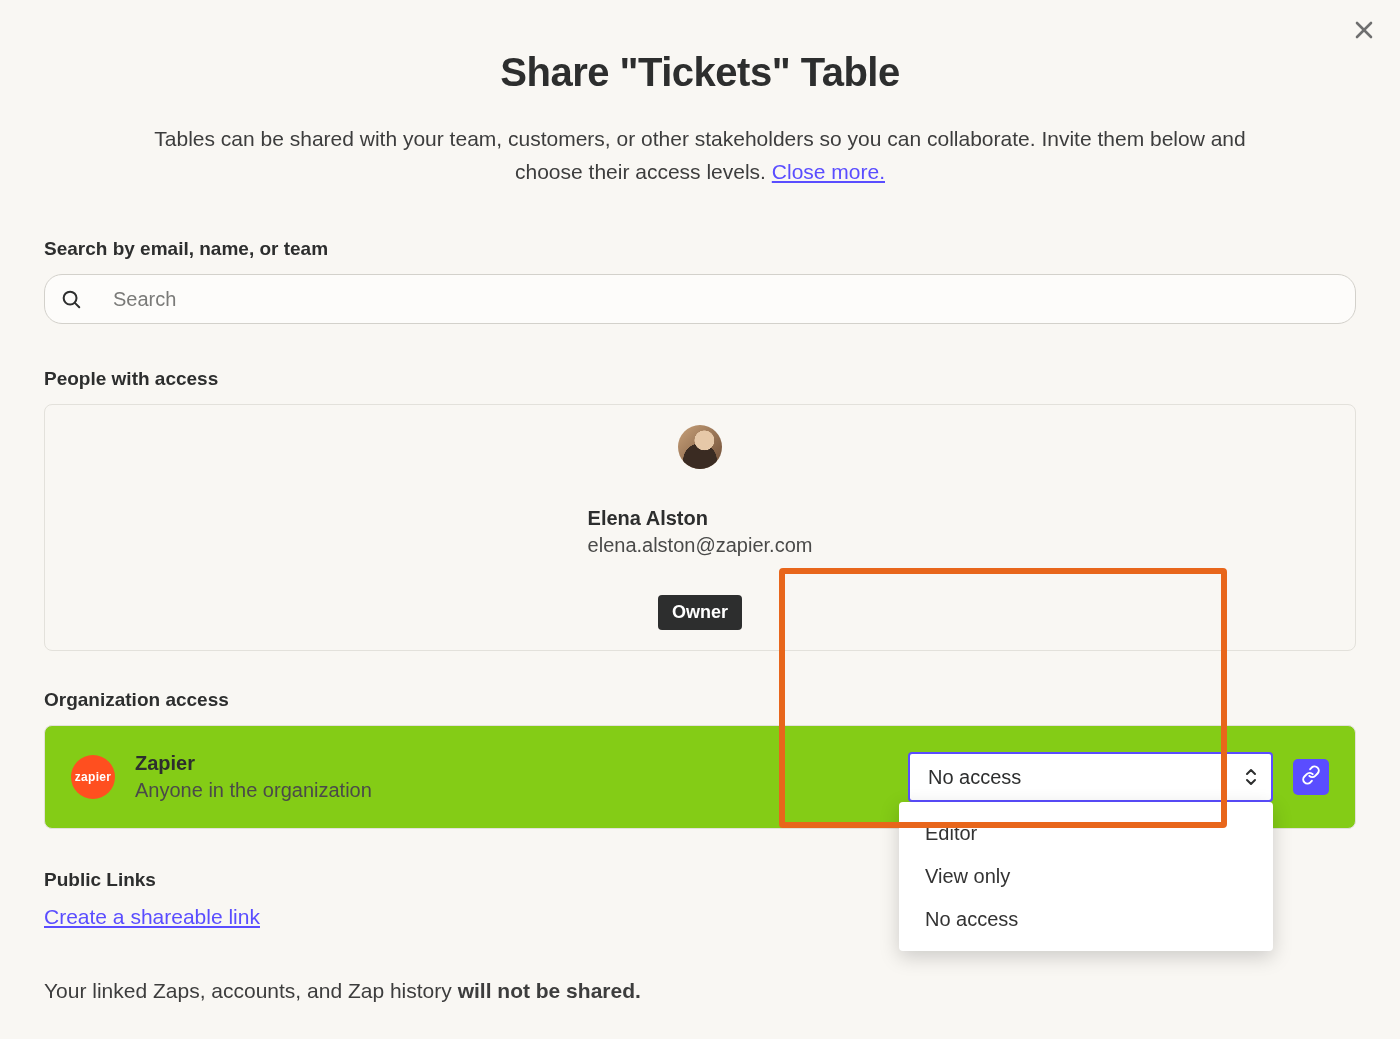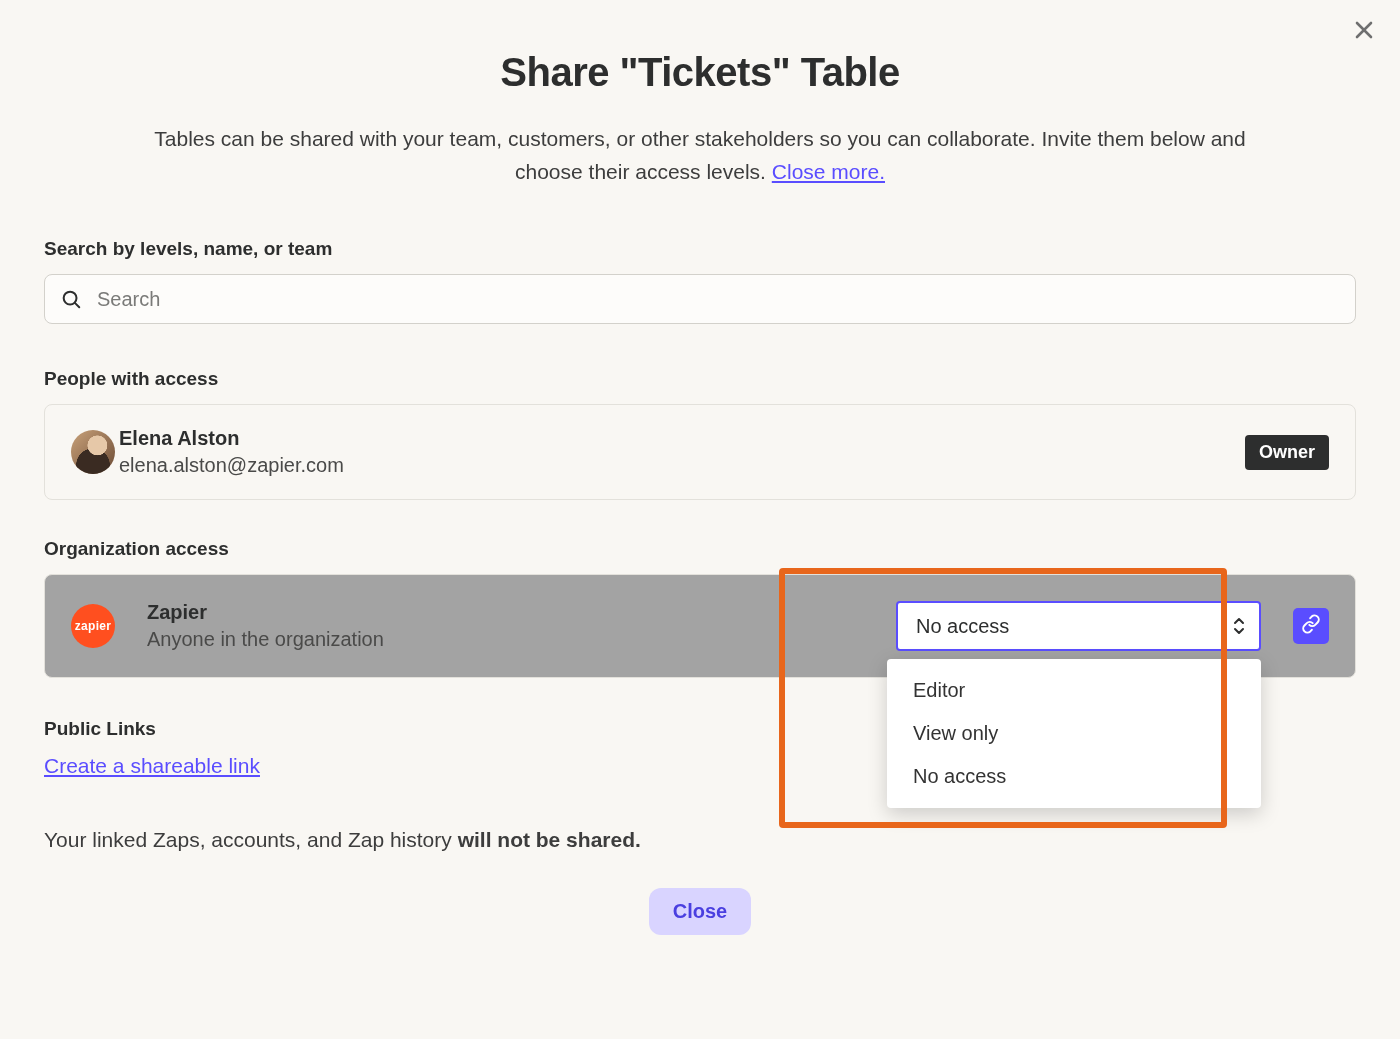--- a/index.html
+++ b/index.html
@@ -56,42 +56,43 @@
   }
   .search-wrap {
     position: relative;
     width: 100%;
     margin-bottom: 44px;
   }
   .search-input {
     width: 100%;
     height: 50px;
     border: 1px solid #d3d1cb;
-    border-radius: 8px;
+    border-radius: 18px;
     background: #fdfcfa;
-    padding: 0 16px 0 52px;
+    padding: 0 16px 0 68px;
     font-size: 20px;
     color: #2d2e2e;
   }
   .search-input::placeholder { color: #7a7a78; }
   .search-icon {
     position: absolute;
     left: 16px; top: 50%; transform: translateY(-50%);
     width: 22px; height: 22px;
     color: #2d2e2e;
   }
 
   .card {
     border: 1px solid #e3e1db;
     border-radius: 8px;
     padding: 20px 26px;
     background: #f9f7f3;
     display: flex;
     align-items: center;
-    gap: 4px;
+    gap: 36px;
+    flex-direction: column;
   }
   .avatar {
     width: 44px; height: 44px;
     border-radius: 50%;
     background: linear-gradient(135deg, #c9a27a 0%, #6b4a34 100%);
     flex-shrink: 0;
     overflow: hidden;
     position: relative;
   }
   .avatar::after{
@@ -111,24 +112,24 @@
     padding: 7px 14px;
     border-radius: 4px;
   }
   .people-section { margin-bottom: 38px; }
 
   .org-section { margin-bottom: 40px; }
   .org-card {
     border: 1px solid #e3e1db;
     border-radius: 8px;
     padding: 20px 26px;
-    background: #a3a3a3;
+    background: #84cc16;
     display: flex;
     align-items: center;
-    gap: 32px;
+    gap: 20px;
     height: 104px;
   }
   .org-logo {
     width: 44px; height: 44px;
     border-radius: 50%;
     background: #ff4f1f;
     color: #fff;
     display:flex; align-items:center; justify-content:center;
     font-size: 12px;
     font-weight: 800;
@@ -158,21 +159,21 @@
     cursor:pointer;
   }
   .sort-icon {
     position: absolute;
     right: 14px; top: 50%; transform: translateY(-50%);
     width: 16px; height: 20px;
     color: #2d2e2e;
   }
   .dropdown {
     position: absolute;
-    top: 58px; left: 0;
+    top: 50px; left: 0;
     width: 374px;
     background: #fff;
     border-radius: 4px;
     box-shadow: 0 6px 20px rgba(0,0,0,.18);
     padding: 10px 0;
     z-index: 30;
   }
   .dropdown-item {
     padding: 10px 26px;
     font-size: 20px;
@@ -237,21 +238,21 @@
         <line x1="19" y1="5" x2="5" y2="19"></line>
       </svg>
   </div>
 
   <h1 class="title">Share "Tickets" Table</h1>
 
   <p class="subtitle">
     <span>Tables can be shared with your team, customers, or other stakeholders so you can collaborate. Invite them below and choose their access levels. </span><a href="#">Close more.</a>
   </p>
 
-  <div class="section-label">Search by levels, name, or team</div>
+  <div class="section-label">Search by email, name, or team</div>
   <div class="search-wrap">
     <span class="search-icon">
       <svg viewBox="0 0 24 24" width="22" height="22" fill="none" stroke="currentColor" stroke-width="2.2">
           <circle cx="11" cy="11" r="7"></circle>
           <line x1="21" y1="21" x2="16.2" y2="16.2" stroke-linecap="round"></line>
         </svg>
     </span>
     <input class="search-input" type="text" placeholder="Search" style="">
   </div>
 

